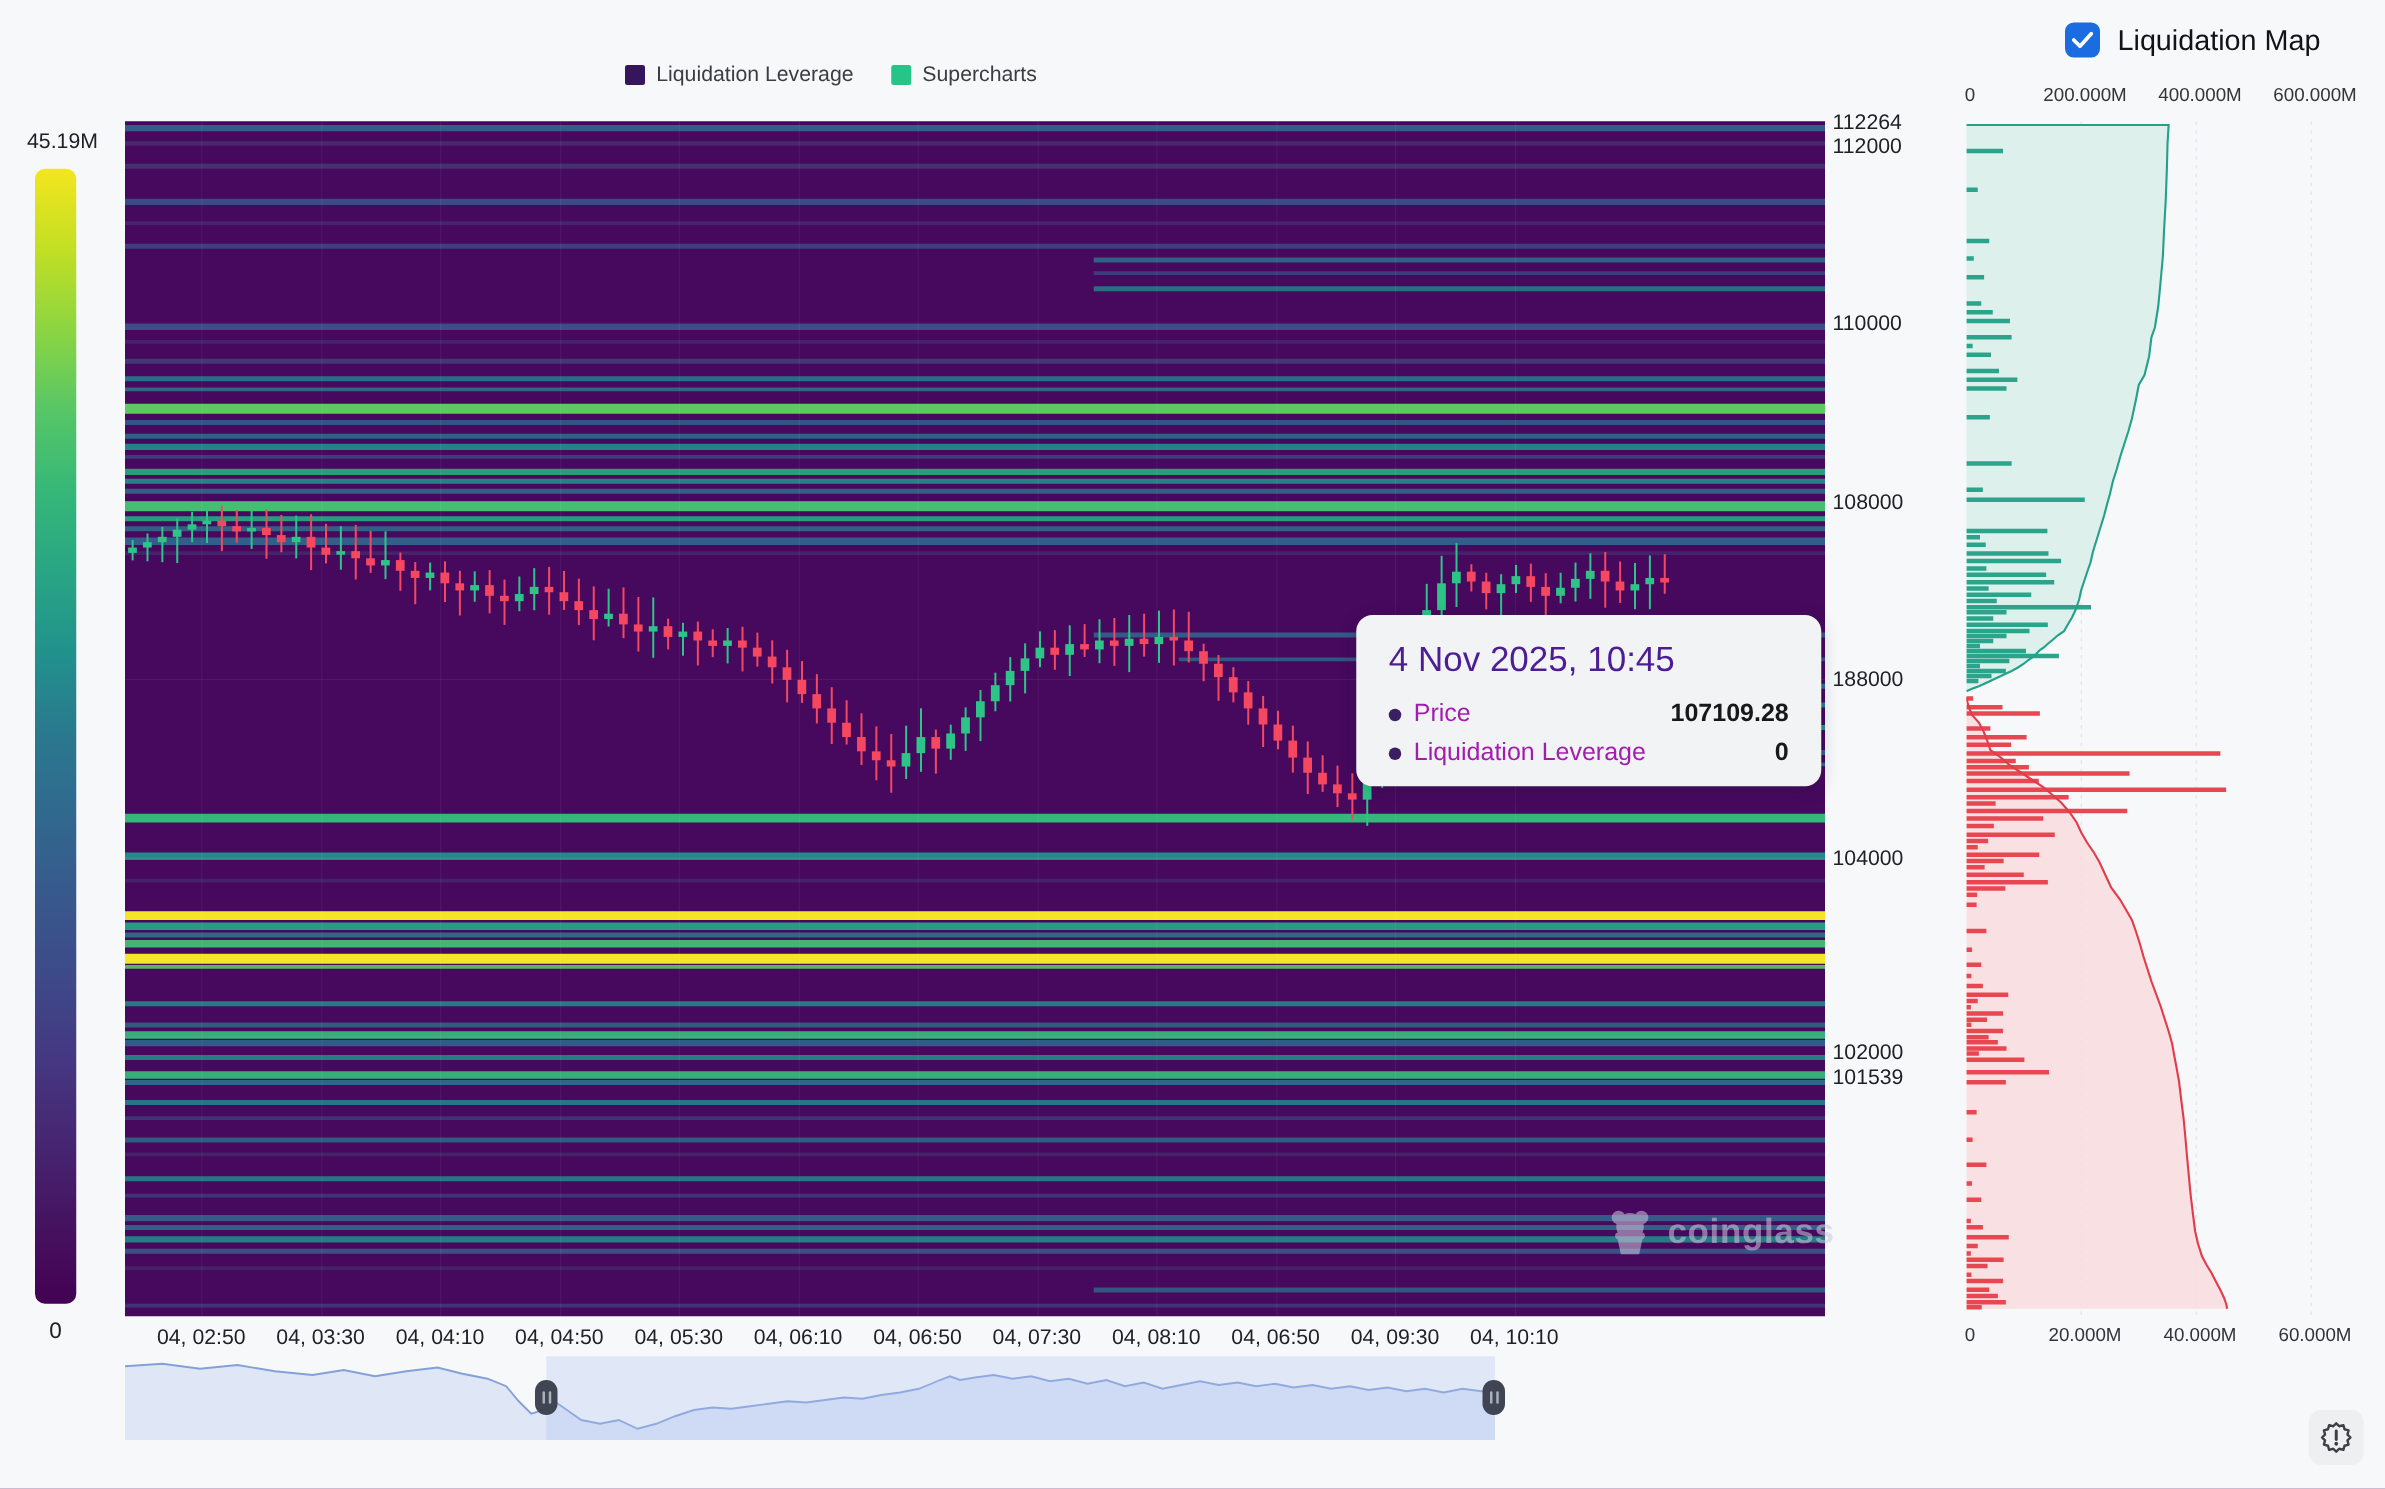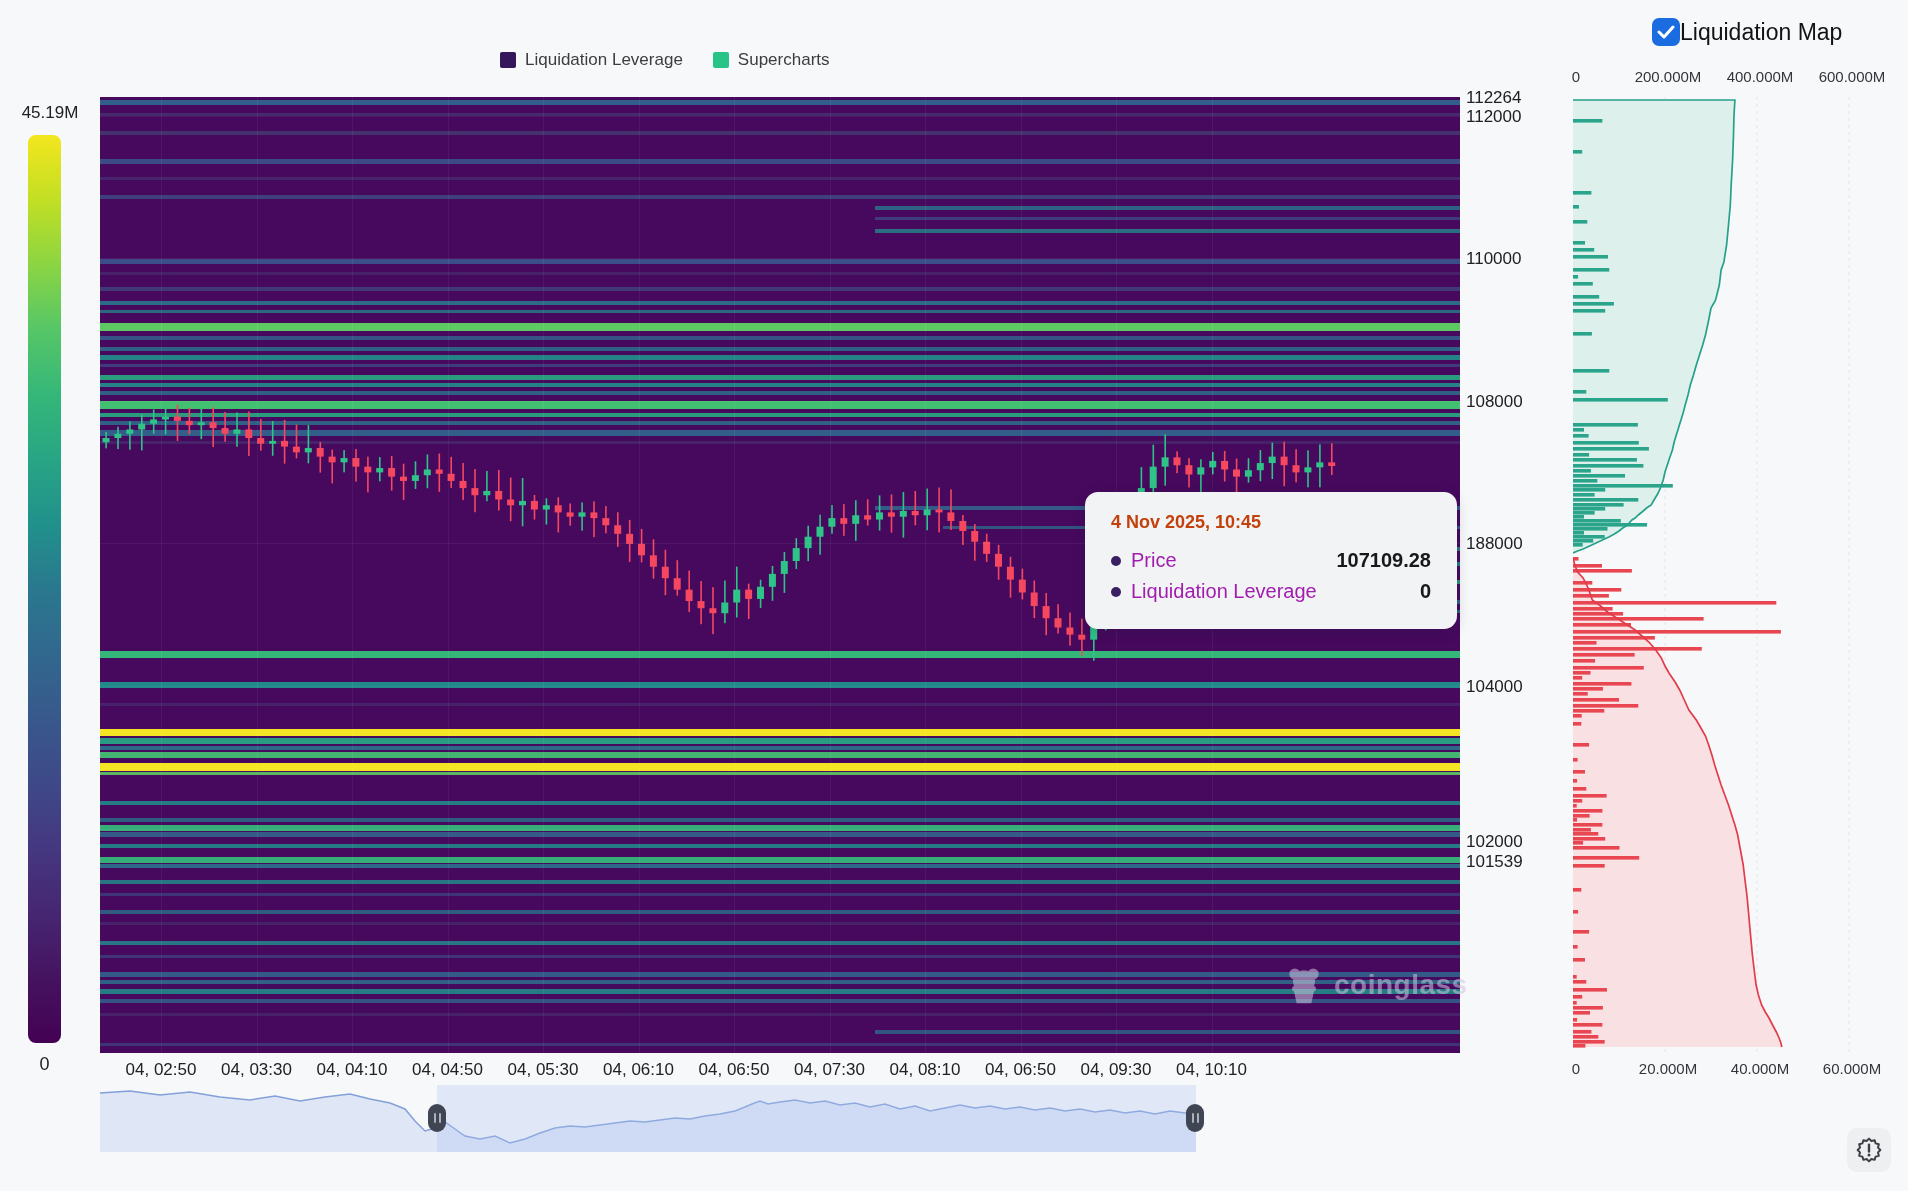--- a/index.html
+++ b/index.html
@@ -9,40 +9,40 @@
     font-family:"Liberation Sans","DejaVu Sans",sans-serif;
     -webkit-font-smoothing:antialiased;
   }
   .abs{position:absolute;}
   
   #legend{left:500px;top:50px;display:flex;gap:30px;align-items:center;}
   .legend-item{display:flex;align-items:center;gap:9px;cursor:pointer;}
   .legend-swatch{width:16px;height:16px;border-radius:2px;}
   .legend-label{font-size:17px;color:#3c3d40;}
   
-  #liqmap-toggle{left:1652px;top:18px;display:flex;align-items:center;}
+  #liqmap-toggle{left:1652px;top:18px;display:flex;align-items:center;gap:14px;}
   #liqmap-checkbox{width:28px;height:28px;border-radius:7px;display:flex;align-items:center;justify-content:center;}
   #liqmap-label{font-size:23px;color:#121316;}
   
   #colorbar-max{left:10px;top:103px;width:80px;text-align:center;font-size:17px;color:#202124;}
   #colorbar{left:28px;top:135px;width:33px;height:908px;border-radius:8px;}
   #colorbar-min{left:28px;top:1054px;width:33px;text-align:center;font-size:18px;color:#202124;}
   
   #heatmap{left:100px;top:97px;width:1360px;height:956px;overflow:hidden;}
   #heatmap .stripe{position:absolute;right:0;}
   #heatmap .vgrid{position:absolute;top:0;bottom:0;width:1px;background:rgba(255,255,255,0.05);}
   #heatmap .hgrid{position:absolute;left:0;right:0;height:1px;background:rgba(255,255,255,0.06);}
   #candles{position:absolute;left:0;top:0;}
   
   #watermark{left:1282px;top:963px;display:flex;align-items:center;gap:8px;opacity:0.55;}
   #watermark .wm-text{font-size:28px;font-weight:bold;color:#cfc6dd;letter-spacing:0.5px;}
   
   #tooltip{left:1085px;top:492px;width:372px;height:137px;background:#f2f3f5;border-radius:13px;
     box-shadow:0 3px 14px rgba(20,20,40,0.18);padding:20px 26px 0 26px;box-sizing:border-box;z-index:40;}
-  #tooltip .tt-title{font-size:18px;font-weight:700;color:#c2410c;margin-bottom:16px;}
+  #tooltip .tt-title{font-size:28px;font-weight:400;color:#4c1d95;margin-bottom:16px;}
   #tooltip .tt-row{display:flex;align-items:center;margin-bottom:8px;}
   #tooltip .tt-bullet{width:10px;height:10px;border-radius:50%;background:#3a2063;margin-right:10px;flex:0 0 auto;}
   #tooltip .tt-label{font-size:20px;color:#a21caf;}
   #tooltip .tt-value{font-size:20px;font-weight:600;color:#17181a;margin-left:auto;}
   
   .ylabel{position:absolute;width:70px;text-align:left;left:1466px;font-size:17px;color:#202124;}
   .xlabel{position:absolute;top:1060px;font-size:17px;color:#202124;transform:translateX(-50%);white-space:nowrap;}
   .rtoplabel{position:absolute;top:68px;font-size:15px;color:#33353a;transform:translateX(-50%);white-space:nowrap;}
   .rbotlabel{position:absolute;top:1060px;font-size:15px;color:#33353a;transform:translateX(-50%);white-space:nowrap;}
   

